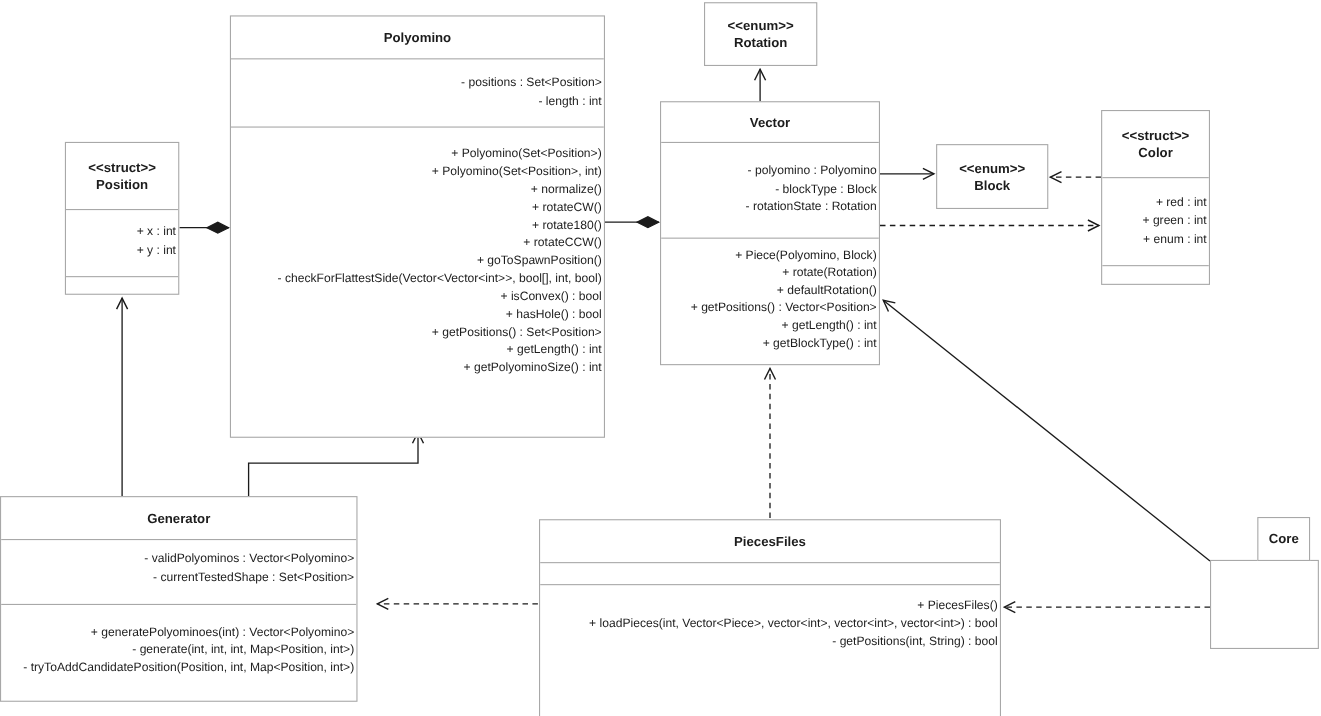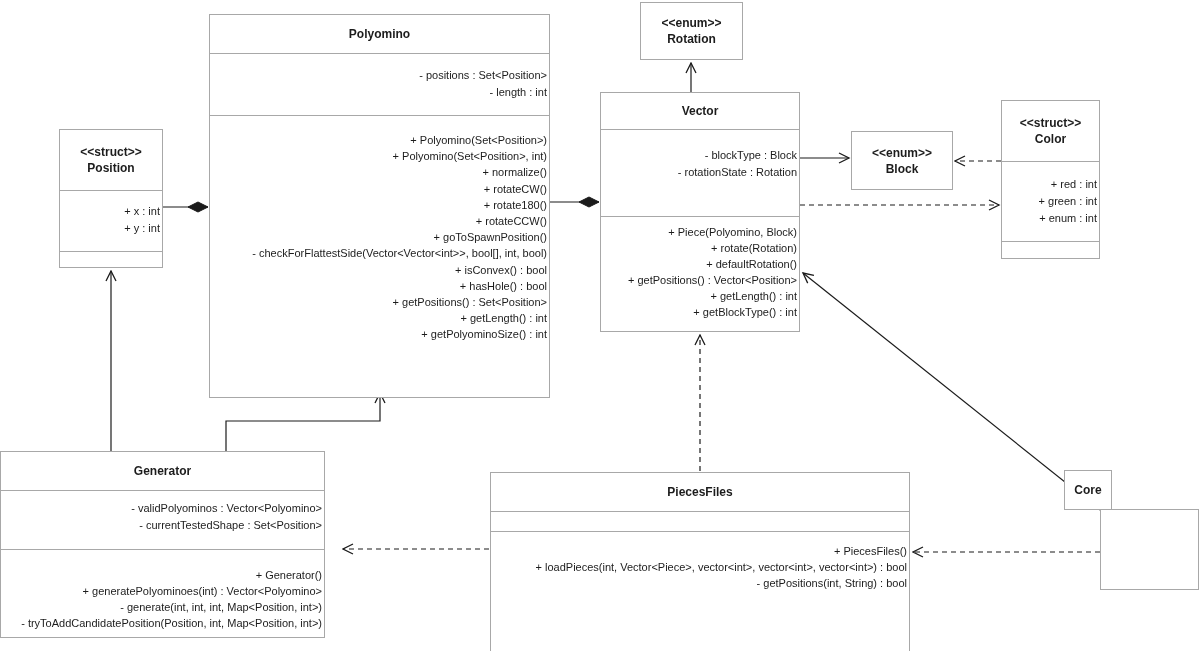--- a/index.html
+++ b/index.html
@@ -96,20 +96,21 @@
       <div>&lt;&lt;enum&gt;&gt;</div>
       <div>Rotation</div>
     </div>
   </div>
 
   <div class="cls" style="left:600px;top:92px;width:200px;height:240px">
     <div class="hd" style="height:36px">
       <div>Vector</div>
     </div>
     <div class="sec" style="height:87px;padding-top:17px">
+      <div class="m" style="line-height:16.5px">- polyomino : Polyomino</div>
       <div class="m" style="line-height:16.5px">- blockType : Block</div>
       <div class="m" style="line-height:16.5px">- rotationState : Rotation</div>
     </div>
     <div class="sec fill" style="padding-top:7px">
       <div class="m">+ Piece(Polyomino, Block)</div>
       <div class="m">+ rotate(Rotation)</div>
       <div class="m">+ defaultRotation()</div>
       <div class="m">+ getPositions() : Vector&lt;Position&gt;</div>
       <div class="m">+ getLength() : int</div>
       <div class="m">+ getBlockType() : int</div>
@@ -138,37 +139,36 @@
 
   <div class="cls" style="left:0px;top:451px;width:325px;height:187px">
     <div class="hd" style="height:38px">
       <div>Generator</div>
     </div>
     <div class="sec" style="height:59px;padding-top:9px">
       <div class="m" style="line-height:16.5px">- validPolyominos : Vector&lt;Polyomino&gt;</div>
       <div class="m" style="line-height:16.5px">- currentTestedShape : Set&lt;Position&gt;</div>
     </div>
     <div class="sec fill" style="padding-top:17px">
-      <div class="m">+ Generator()</div>
       <div class="m">+ generatePolyominoes(int) : Vector&lt;Polyomino&gt;</div>
       <div class="m">- generate(int, int, int, Map&lt;Position, int&gt;)</div>
       <div class="m">- tryToAddCandidatePosition(Position, int, Map&lt;Position, int&gt;)</div>
     </div>
   </div>
 
   <div class="cls" style="left:490px;top:472px;width:420px;height:202px">
     <div class="hd" style="height:38px">
       <div>PiecesFiles</div>
     </div>
     <div class="sec" style="height:20px"></div>
     <div class="sec fill" style="padding-top:11px">
       <div class="m">+ PiecesFiles()</div>
       <div class="m">+ loadPieces(int, Vector&lt;Piece&gt;, vector&lt;int&gt;, vector&lt;int&gt;, vector&lt;int&gt;) : bool</div>
       <div class="m">- getPositions(int, String) : bool</div>
     </div>
   </div>
 
   <div class="cls" style="left:1100px;top:509px;width:99px;height:81px"></div>
-  <div class="cls tab" style="left:1064px;top:470px;width:48px;height:40px">
+  <div class="cls tab" style="left:1143px;top:470px;width:48px;height:40px">
     <div class="hd only">Core</div>
   </div>
 
 </div>
 
 </body></html>

